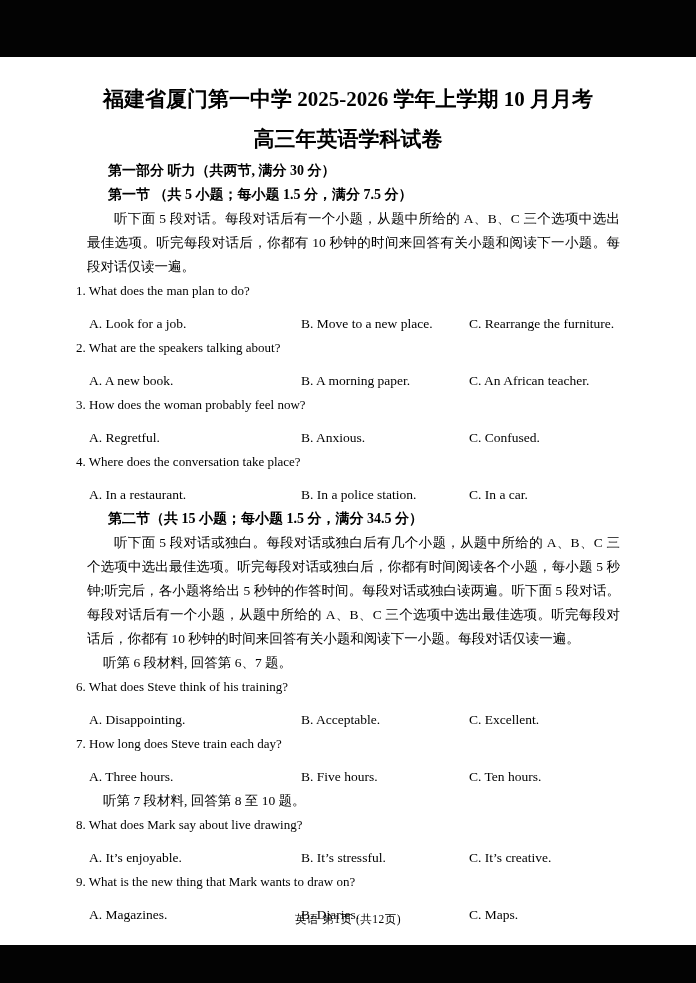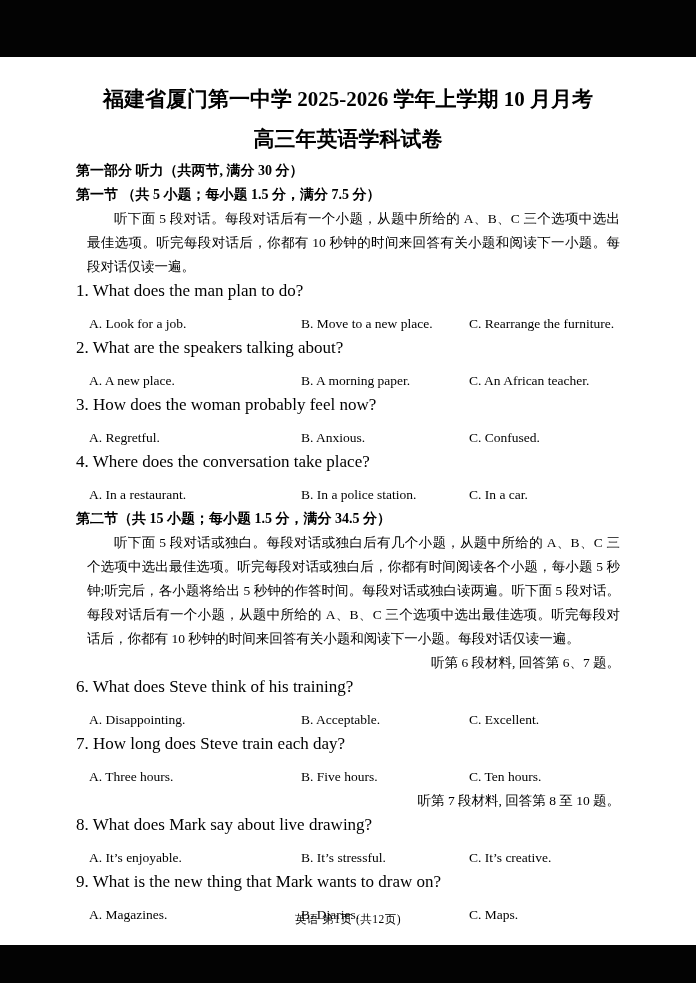--- a/index.html
+++ b/index.html
@@ -42,36 +42,36 @@
       text-align: center;
       font-weight: bold;
       font-size: 21px;
       line-height: 40px;
       white-space: nowrap;
     }
     .heading {
       font-weight: bold;
       font-size: 14px;
       line-height: 24px;
+      margin-left: 32px;
     }
     .para {
       font-size: 13.5px;
       line-height: 24px;
       text-indent: 2em;
       text-align: justify;
       margin-left: 11px;
     }
     .material {
       font-size: 13.5px;
       line-height: 24px;
       text-indent: 2em;
-      text-align: right;
     }
     .q-text {
-      font-size: 17px;
+      font-size: 13px;
       line-height: 24px;
     }
     .q-options {
       display: grid;
       grid-template-columns: 212px 168px 1fr;
       padding-left: 13px;
       font-size: 13.5px;
       line-height: 24px;
       margin-top: 9px;
     }
@@ -107,21 +107,21 @@
       <div class="q-options">
         <span class="opt">A. Look for a job.</span>
         <span class="opt">B. Move to a new place.</span>
         <span class="opt">C. Rearrange the furniture.</span>
       </div>
     </div>
 
     <div class="question">
       <div class="q-text">2. What are the speakers talking about?</div>
       <div class="q-options">
-        <span class="opt">A. A new place.</span>
+        <span class="opt">A. A new book.</span>
         <span class="opt">B. A morning paper.</span>
         <span class="opt">C. An African teacher.</span>
       </div>
     </div>
 
     <div class="question">
       <div class="q-text">3. How does the woman probably feel now?</div>
       <div class="q-options">
         <span class="opt">A. Regretful.</span>
         <span class="opt">B. Anxious.</span>

